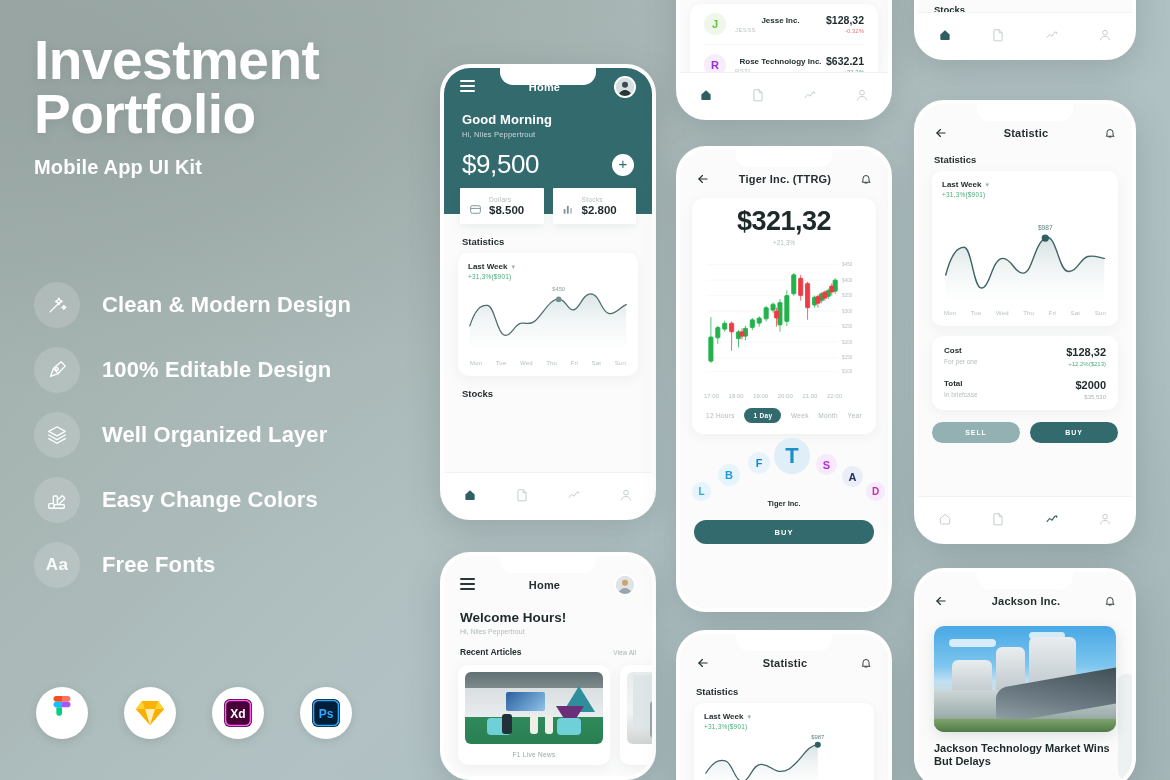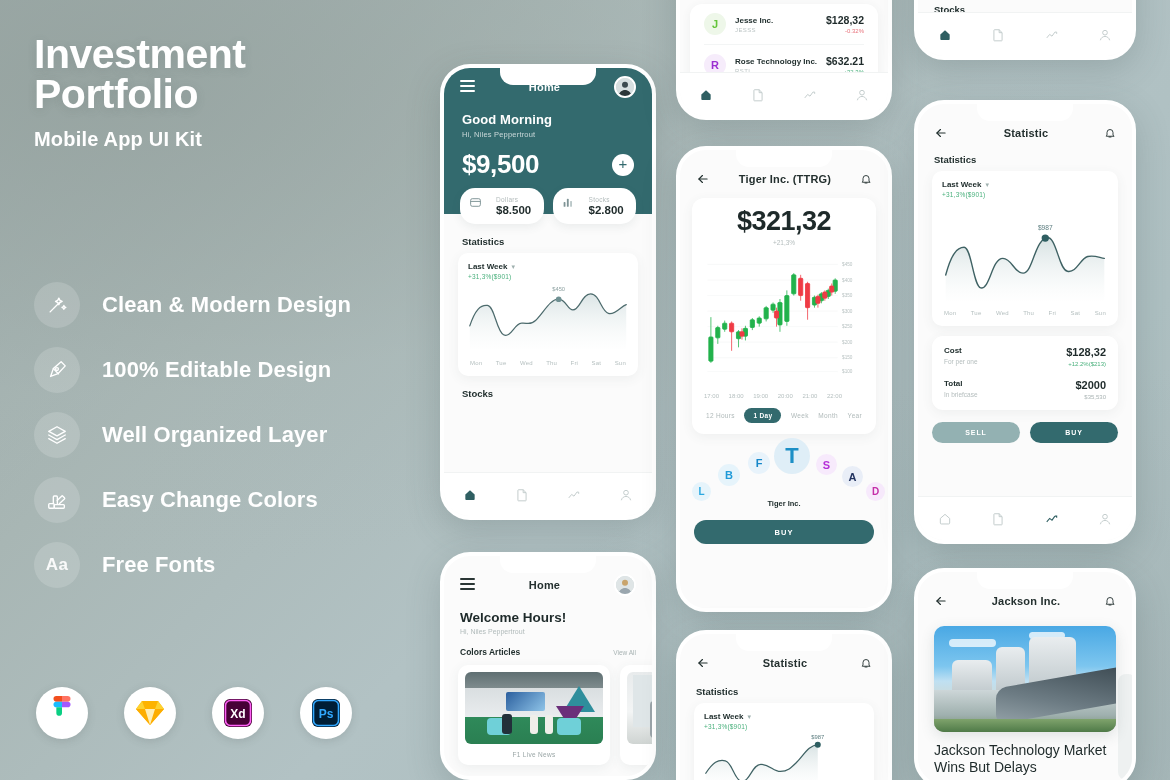--- a/index.html
+++ b/index.html
@@ -13,21 +13,21 @@
     position: absolute; inset: 0;
     background: radial-gradient(120% 90% at 8% 10%, rgba(150,163,160,0.85) 0%, rgba(168,182,181,0.25) 45%, rgba(178,196,198,0) 70%),
                 radial-gradient(90% 80% at 95% 95%, rgba(160,178,180,0.55) 0%, rgba(180,198,200,0) 60%);
     pointer-events: none;
   }
 
   
   .promo { position: absolute; left: 34px; top: 34px; width: 400px; }
   .promo h1 {
     color: #ffffff;
-    font-size: 41px;
+    font-size: 55px;
     line-height: 0.98;
     font-weight: 700;
     letter-spacing: -0.5px;
     text-shadow: 0 2px 10px rgba(80,95,95,0.18);
   }
   .promo .sub {
     margin-top: 14px;
     color: #ffffff;
     font-size: 20px;
     font-weight: 700;
@@ -100,31 +100,31 @@
 
   
   #phone-home { left: 440px; top: 64px; width: 216px; height: 456px; }
   .teal-head {
     background: #336A6E; padding-bottom: 34px; position: relative;
   }
   .greet { padding: 6px 18px 0; }
   .greet h2 { color:#fff; font-size: 13px; font-weight: 700; letter-spacing:.1px; }
   .greet p { color: rgba(255,255,255,.72); font-size: 7.5px; margin-top: 3px; letter-spacing:.2px;}
   .balance-row { display:flex; align-items:center; justify-content: space-between; padding: 10px 18px 0; }
-  .balance { color:#fff; font-size: 26px; font-weight: 700; letter-spacing: -0.4px; }
+  .balance { color:#fff; font-size: 26px; font-weight: 400; letter-spacing: -0.4px; }
   .plus-btn {
     width: 22px; height: 22px; border-radius: 50%; background:#fff;
     display:flex; align-items:center; justify-content:center; color:#336A6E; font-size:15px; line-height:1;
     font-weight: 400; padding-bottom: 2px;
   }
   .stat-cards { display:flex; gap: 9px; padding: 0 16px; margin-top: -26px; position: relative; z-index: 3;}
   .stat-card {
-    flex:1; background:#fff; border-radius: 15px; padding: 8px 9px;
+    flex:1; background:#fff; border-radius: 1px; padding: 8px 9px;
     box-shadow: 0 3px 10px rgba(70,90,90,0.09);
-    display:flex; align-items:flex-start; gap: 14px;
+    display:flex; align-items:flex-end; gap: 7px;
   }
   .stat-card .lbl { font-size: 6.5px; color:#b3bcbc; letter-spacing:.3px; }
   .stat-card .val { font-size: 11.5px; color:#1f2b2b; font-weight:700; margin-top:1px; }
   .section-title { font-size: 9.5px; font-weight: 700; color:#22302f; padding: 12px 18px 6px; }
   .chart-card {
     margin: 0 14px; background:#fff; border-radius: 10px; padding: 9px 10px 4px;
     box-shadow: 0 3px 12px rgba(70,90,90,0.07);
   }
   .chart-head { display:flex; align-items:center; gap:4px; }
   .chart-head .lw { font-size: 8px; font-weight:700; color:#22302f; }
@@ -140,21 +140,21 @@
     padding: 7px; width: 152px; flex: 0 0 auto;
   }
   .article-thumb { width: 100%; height: 72px; border-radius: 6px; overflow: hidden; position: relative; }
   .article-cap { font-size: 6.5px; color:#9aa6a6; text-align:center; margin-top: 7px; letter-spacing:.3px;}
 
   
   #phone-list { left: 676px; top: -62px; width: 216px; height: 182px; }
   .stock-row { display:flex; align-items:center; padding: 9px 14px; }
   .stock-logo { width: 22px; height: 22px; border-radius: 50%; flex:0 0 auto; display:flex; align-items:center; justify-content:center; font-weight:800; font-size:11px;}
   .stock-mid { flex:1; margin-left: 9px; }
-  .stock-name { font-size: 8px; font-weight:700; color:#22302f; }
+  .stock-name { font-size: 8px; font-weight:700; color:#22302f;text-align:center; }
   .stock-ticker { font-size: 6px; color:#bcc5c5; margin-top:2px; letter-spacing:.4px;}
   .stock-right { text-align: right; }
   .stock-price { font-size: 10.5px; font-weight: 700; color:#1f2b2b; }
   .stock-delta { font-size: 6px; margin-top:2px; }
   .up { color:#49b07c; } .down { color:#e8737c; }
 
   
   #phone-tiger { left: 676px; top: 146px; width: 216px; height: 466px; }
   .big-price { text-align:center; font-size: 27px; font-weight: 700; color:#1e2a2a; letter-spacing:-.5px; padding-top: 8px;}
   .big-price-sub { text-align:center; font-size: 6.5px; color:#b4bdbd; margin-top: 2px; }
@@ -189,21 +189,21 @@
   .kv-vsub { font-size: 6px; margin-top:3px; text-align:right;}
   .btn-row { display:flex; gap: 10px; padding: 12px 14px 0; }
   .btn-sell, .btn-buy { flex:1; height: 21px; border-radius: 11px; display:flex; align-items:center; justify-content:center; font-size:7px; font-weight:700; letter-spacing:.9px; color:#fff;}
   .btn-sell { background:#93b1b2; }
   .btn-buy { background:#336A6E; }
 
   
   #phone-jackson { left: 914px; top: 568px; width: 222px; height: 220px; }
   .news-hero { margin: 6px 16px 0; height: 106px; border-radius: 10px; overflow: hidden; position: relative; box-shadow: 0 4px 14px rgba(60,80,80,.15);}
   .news-peek { position:absolute; top: 48px; right: -4px; width: 18px; height: 106px; background:#eef1f1; border-radius: 8px; }
-  .news-title { font-size: 14px; font-weight: 400; color:#1e2a2a; padding: 10px 16px 0; line-height: 1.22; }
+  .news-title { font-size: 11px; font-weight: 700; color:#1e2a2a; padding: 10px 16px 0; line-height: 1.22; }
 
   
   .photo-studio { position:absolute; inset:0; background:
       linear-gradient(180deg,#5f6f72 0%, #7e8b8d 22%, #d9dee0 22%, #e9ecee 62%, #2f8a5a 62%, #2a7f52 100%); }
   .photo-studio .tv { position:absolute; left: 30%; top: 28%; width: 28%; height: 26%; background: linear-gradient(135deg,#2b5f9e,#8fc4e8); border-radius:2px;}
   .photo-studio .chairL { position:absolute; left: 16%; bottom: 12%; width: 17%; height: 24%; background:#6fd0d8; border-radius: 4px;}
   .photo-studio .chairR { position:absolute; right: 16%; bottom: 12%; width: 17%; height: 24%; background:#6fd0d8; border-radius: 4px;}
   .photo-studio .tri1 { position:absolute; right: 6%; top: 20%; width:0;height:0; border-left:16px solid transparent; border-right:16px solid transparent; border-bottom:26px solid #2f8e9c;}
   .photo-studio .tri2 { position:absolute; right: 14%; bottom: 22%; width:0;height:0; border-left:14px solid transparent; border-right:14px solid transparent; border-top:22px solid #6b2f7a;}
   .photo-studio .p1 { position:absolute; left:27%; bottom:14%; width:7%; height:28%; background:#22303a; border-radius:3px;}
@@ -446,21 +446,21 @@
             <circle cx="12" cy="9" r="4" fill="#c9a46c"></circle>
             <path d="M3 24c1.5-6 6-8 9-8s7.5 2 9 8z" fill="#9aa6ae"></path>
           </svg>
       </div>
     </div>
     <div style="padding: 6px 16px 0;">
       <div style="font-size:13.5px;font-weight:700;color:#1e2a2a;">Welcome Hours!</div>
       <div style="font-size:7px;color:#b1bbbb;margin-top:3px;">Hi, Niles Peppertrout</div>
     </div>
     <div style="display:flex;align-items:baseline;justify-content:space-between;padding:12px 16px 0;">
-      <div style="font-size:8.5px;font-weight:700;color:#22302f;">Colors Articles</div>
+      <div style="font-size:8.5px;font-weight:700;color:#22302f;">Recent Articles</div>
       <div style="font-size:6.5px;color:#a8b3b3;">View All</div>
     </div>
     <div style="display:flex;gap:10px;padding:8px 0 0 14px;">
       <div class="article-card">
         <div class="article-thumb">
           <div class="photo-studio">
               <div class="tv"></div>
               <div class="tri1"></div>
               <div class="tri2"></div>
               <div class="chairL"></div>

